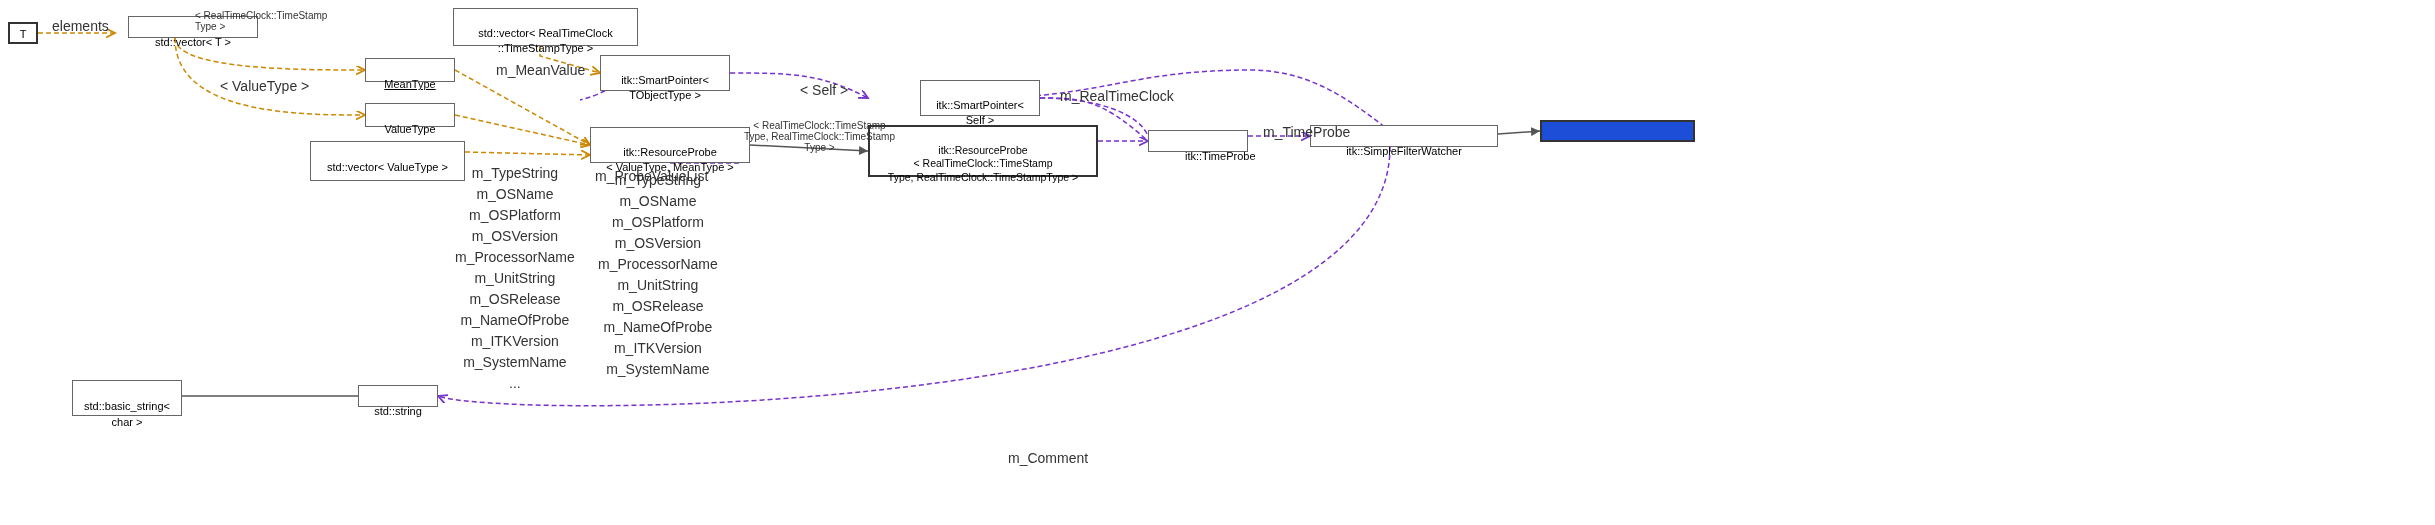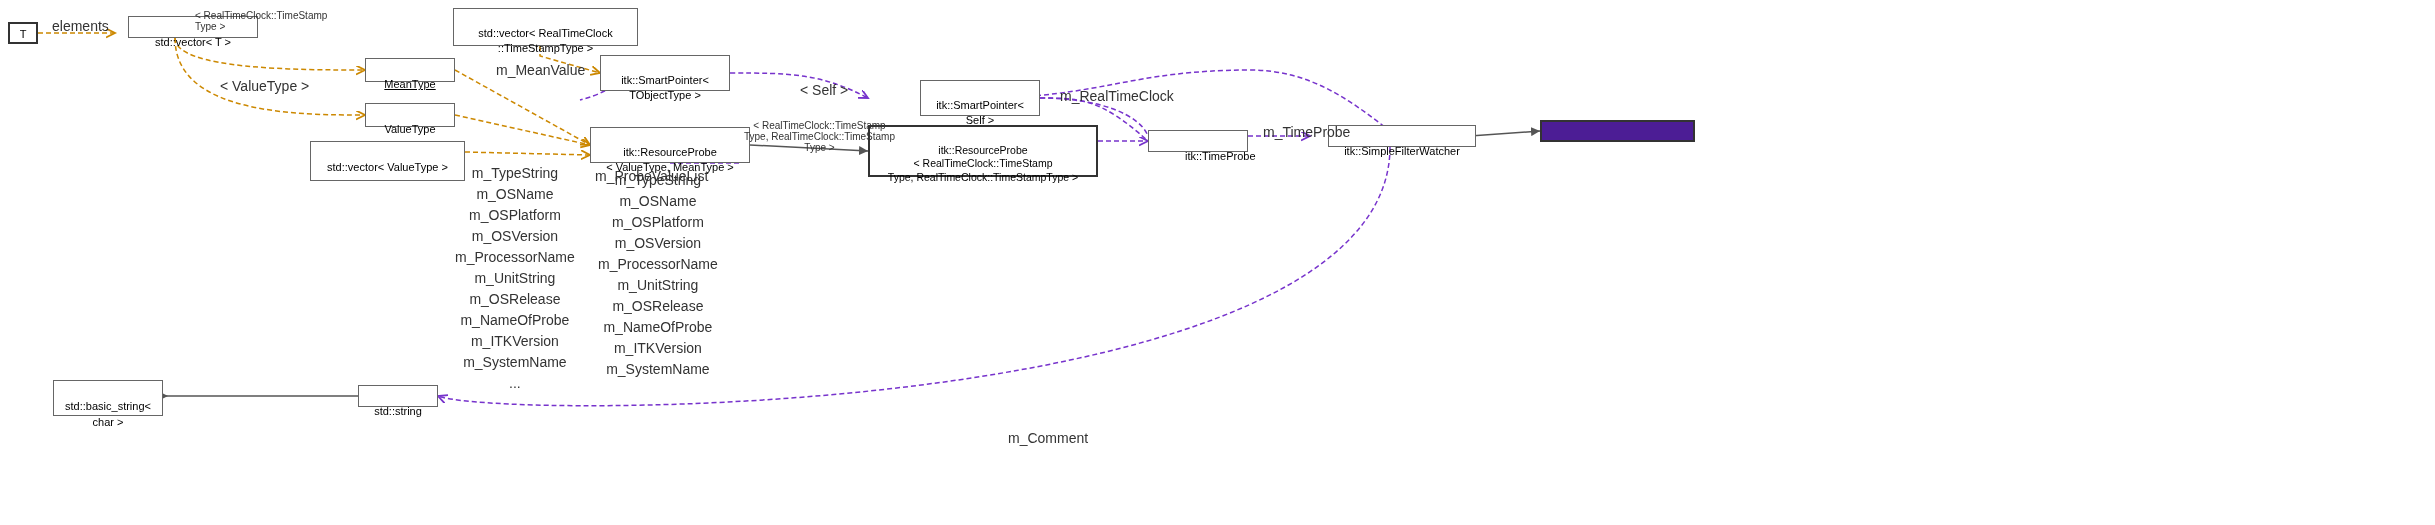--- a/index.html
+++ b/index.html
@@ -25,21 +25,21 @@
       padding: 3px 6px;
       text-align: center;
       font-size: 11px;
       line-height: 1.4;
       white-space: pre-line;
     }
     .box.bold-border {
       border: 2px solid #333;
     }
     .box.filled-dark {
-      background: #4c1d95;
+      background: #1d4ed8;
       color: #fff;
       border: 2px solid #333;
     }
     svg.arrows {
       position: absolute;
       top: 0; left: 0;
       width: 2435px;
       height: 525px;
       pointer-events: none;
       overflow: visible;
@@ -159,33 +159,33 @@
   </div>
 
   <div class="box bold-border" style="left:868px;top:125px;width:230px;height:52px;line-height:1.3;font-size:10.5px;">
     <span>itk::ResourceProbe<br>&lt; RealTimeClock::TimeStamp<br>Type, RealTimeClock::TimeStampType &gt;</span>
   </div>
 
   <div class="box" style="left:1148px;top:130px;width:100px;height:22px;padding-left:36px;">
     <span>itk::TimeProbe</span>
   </div>
 
-  <div class="box" style="left:1310px;top:125px;width:148px;height:22px;margin-left:18px;">
+  <div class="box" style="left:1310px;top:125px;width:188px;height:22px;">
     <span>itk::SimpleFilterWatcher</span>
   </div>
 
   <div class="box filled-dark" style="left:1540px;top:120px;width:155px;height:22px;">
     <span>itk::XMLFilterWatcher</span>
   </div>
 
   <div class="box" style="left:358px;top:385px;width:80px;height:22px;">
     <span>std::string</span>
   </div>
 
-  <div class="box" style="left:53px;top:380px;width:110px;height:36px;line-height:1.4;">
+  <div class="box" style="left:72px;top:380px;width:110px;height:36px;line-height:1.4;">
     <span>std::basic_string&lt;<br>char &gt;</span>
   </div>
 
   <div class="label-text" style="left:52px;top:18px;">
     <span>elements</span>
   </div>
 
   <div class="label-text" style="left:195px;top:10px;font-size:10px;">
     &lt; RealTimeClock::TimeStamp<br>Type &gt;
   </div>
@@ -221,17 +221,17 @@
 
   <div class="label-text" style="left:1060px;top:88px;">
     m_RealTimeClock
   </div>
 
   <div class="label-text" style="left:1263px;top:124px;">
     m_TimeProbe
   </div>
 
 
-  <div class="label-text" style="left:960px;top:430px;padding-left:48px;">
+  <div class="label-text" style="left:960px;top:450px;padding-left:48px;">
     m_Comment
   </div>
 
 </div>
 
 </body></html>

